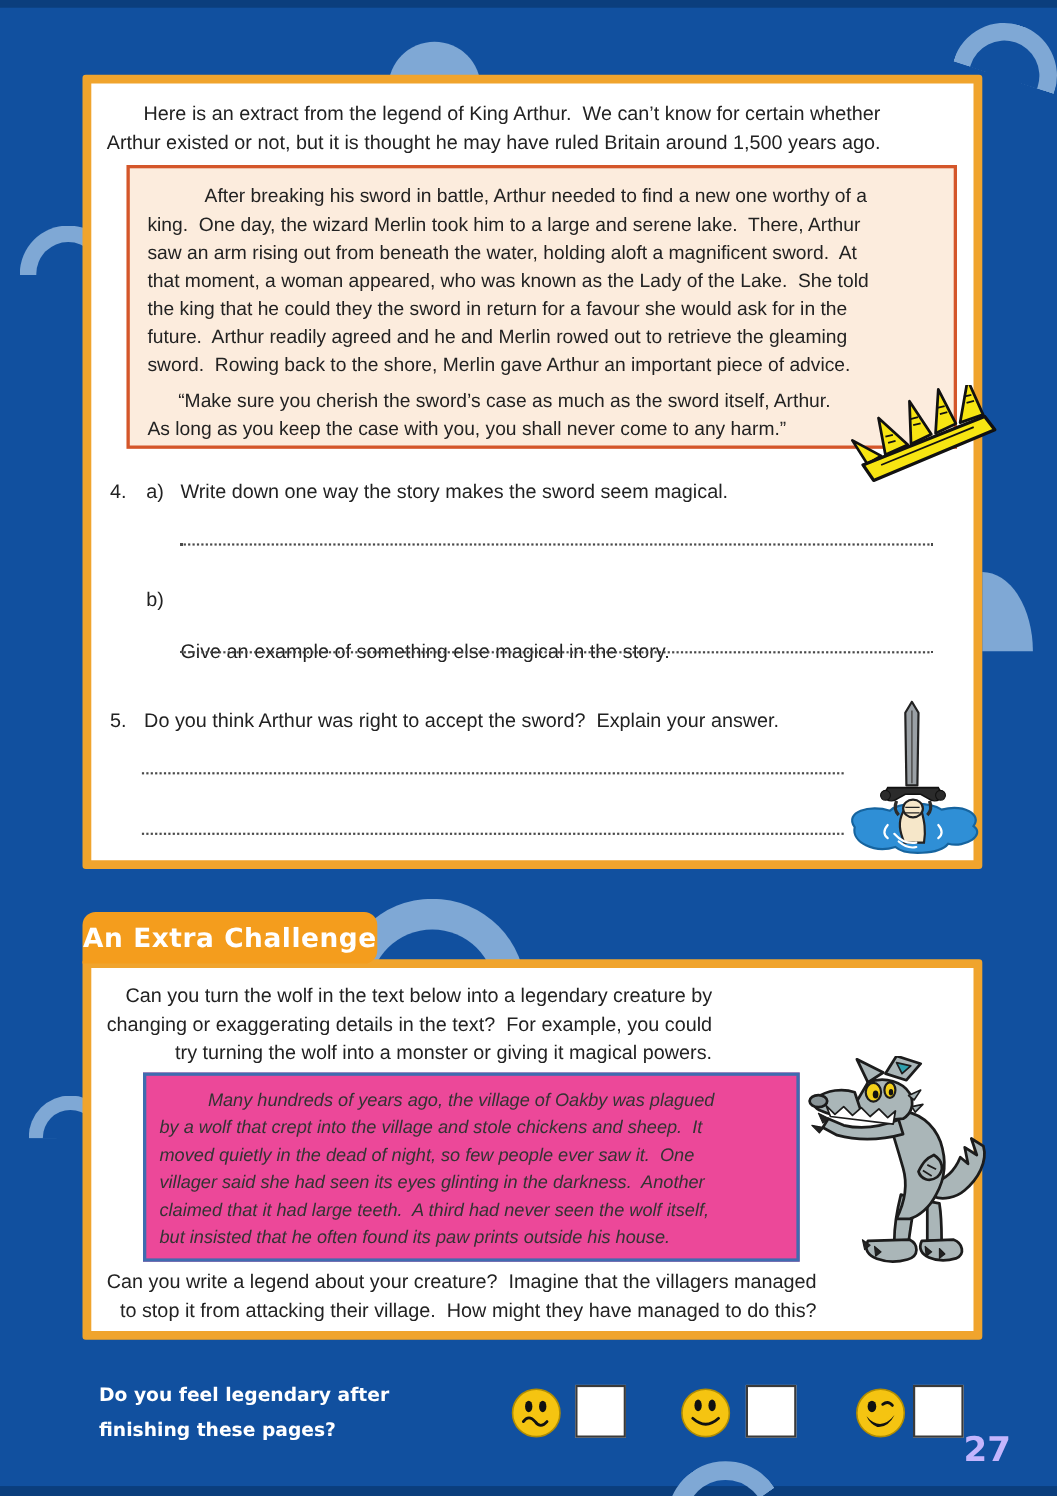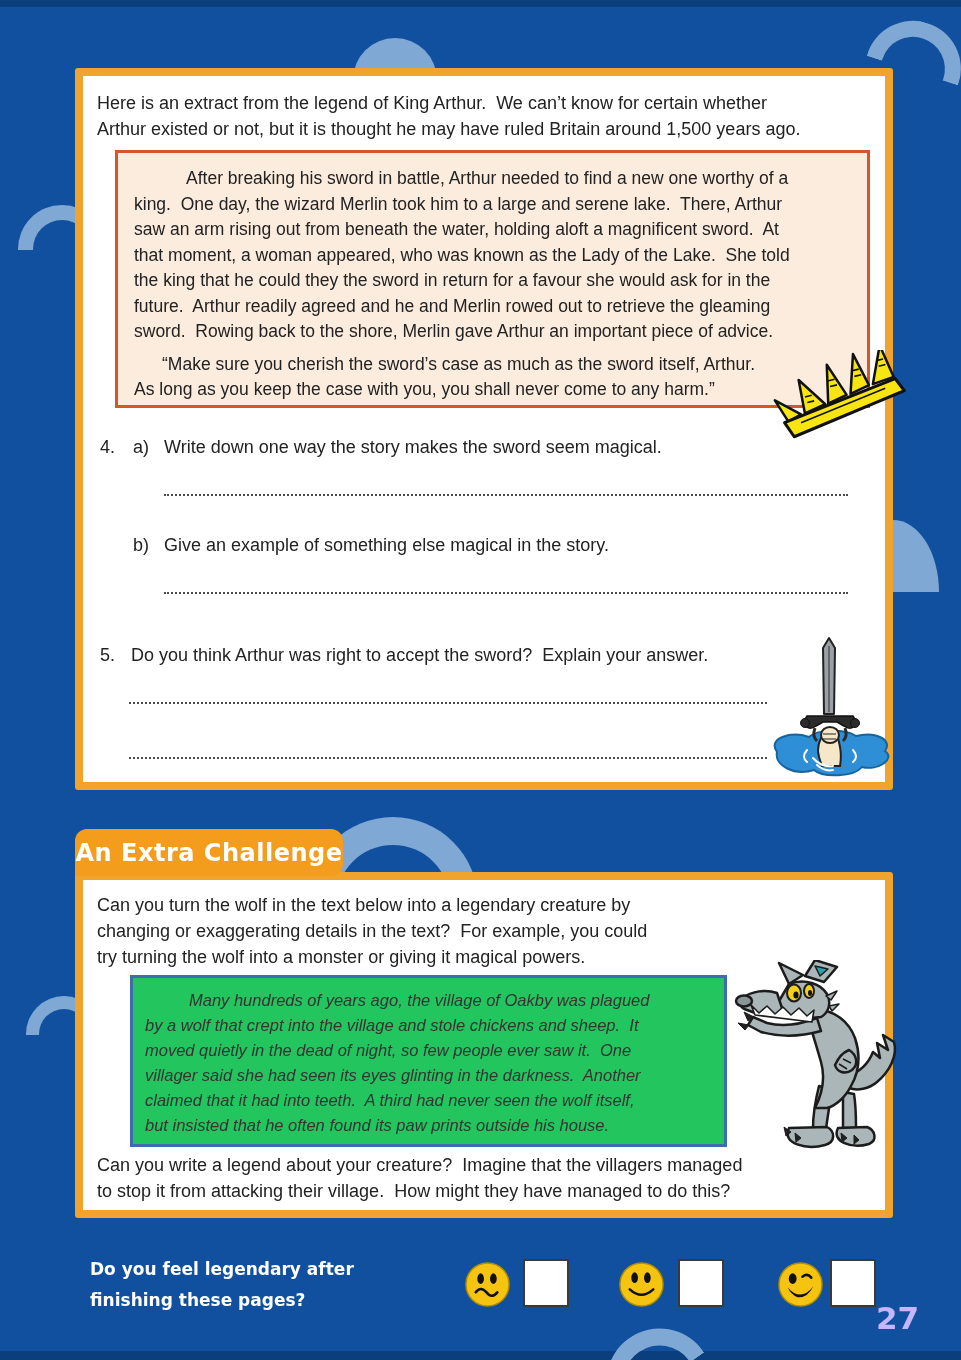--- a/index.html
+++ b/index.html
@@ -17,21 +17,21 @@
   .qdisc{background:#7fa8d5;border-top-right-radius:100% 100%;}
 
   
   .panel{position:absolute;left:75px;width:818px;background:#ffffff;
          border:8px solid #f0a42d;border-radius:3px;box-sizing:border-box;z-index:2;}
   .panel1{top:68px;height:722px;}
   .panel2{top:872px;height:346px;}
 
   .line{white-space:pre;}
   .bodytext{font-size:18px;line-height:26px;color:#222;}
-  .abs{position:absolute;}
+  .abs{position:absolute;text-align:right;}
 
   
   .story-box{position:absolute;left:32px;top:74px;width:755px;height:258px;
              background:#fcecdd;border:3px solid #d4562a;box-sizing:border-box;
              padding:13px 16px 0 16px;}
   .story-lines{font-size:17.5px;line-height:25.5px;}
   .story-lines .line:first-child{padding-left:52px;}
   .quote-lines{font-size:17.5px;line-height:25.5px;margin-top:7px;}
   .quote-lines .line:first-child{padding-left:28px;}
 
@@ -42,21 +42,21 @@
 
   
   .badge{position:absolute;left:75px;top:829px;width:268px;height:47px;z-index:6;
          background:#f49d1d;border-radius:12px 12px 12px 0;
          display:flex;align-items:center;justify-content:center;}
   .badge-label{color:#ffffff;font-weight:800;font-size:24px;letter-spacing:.5px;
                font-family:"DejaVu Sans",sans-serif;}
 
   
   .wolf-box{position:absolute;left:47px;top:95px;width:597px;height:172px;
-            background:#22c55e;border:3px solid #3f6cb0;box-sizing:border-box;
+            background:#ec4899;border:3px solid #3f6cb0;box-sizing:border-box;
             padding:10px 0 0 12px;}
   .wolf-lines{font-size:16.5px;line-height:25px;font-style:italic;color:#333;}
   .wolf-lines .line:first-child{padding-left:44px;}
 
   
   .footer-prompt{position:absolute;left:90px;top:1254px;z-index:3;color:#ffffff;
                  font-weight:800;font-size:17px;line-height:31px;
                  font-family:"DejaVu Sans",sans-serif;}
   .smiley{position:absolute;width:47px;height:47px;z-index:3;}
   .checkbox{position:absolute;width:46px;height:48px;background:#ffffff;
@@ -105,21 +105,21 @@
 
   <div class="q-row" style="left:0;top:358px;width:800px;">
     <span style="left:17px;">4.</span>
     <span style="left:50px;">a)</span>
     <span style="left:81px;">Write down one way the story makes the sword seem magical.</span>
   </div>
   <div class="answer-line" style="left:81px;top:416px;width:684px;"></div>
 
   <div class="q-row" style="left:0;top:456px;width:800px;">
     <span style="left:50px;">b)</span>
-    <span style="left:81px;">Give an example of something else magical in the story.</span>
+    <span style="left:81px;margin-top:47px;">Give an example of something else magical in the story.</span>
   </div>
   <div class="answer-line" style="left:81px;top:514px;width:684px;"></div>
 
   <div class="q-row" style="left:0;top:566px;width:800px;">
     <span style="left:17px;">5.</span>
     <span style="left:48px;">Do you think Arthur was right to accept the sword?  Explain your answer.</span>
   </div>
   <div class="answer-line" style="left:46px;top:624px;width:638px;"></div>
   <div class="answer-line" style="left:46px;top:679px;width:638px;"></div>
 
@@ -164,21 +164,21 @@
       <div class="line">changing or exaggerating details in the text?  For example, you could</div>
       <div class="line">try turning the wolf into a monster or giving it magical powers.</div>
     </div>
 
   <div class="wolf-box">
     <div class="wolf-lines">
         <div class="line">Many hundreds of years ago, the village of Oakby was plagued</div>
         <div class="line">by a wolf that crept into the village and stole chickens and sheep.  It</div>
         <div class="line">moved quietly in the dead of night, so few people ever saw it.  One</div>
         <div class="line">villager said she had seen its eyes glinting in the darkness.  Another</div>
-        <div class="line">claimed that it had into teeth.  A third had never seen the wolf itself,</div>
+        <div class="line">claimed that it had large teeth.  A third had never seen the wolf itself,</div>
         <div class="line">but insisted that he often found its paw prints outside his house.</div>
       </div>
   </div>
 
   <svg class="illus" style="left:648px;top:80px;" width="172" height="195" viewBox="0 0 172 195">
     <g stroke="#1c1c1c" stroke-width="2.5" stroke-linejoin="round">
 
       <path d="M116,116 C130,112 138,102 142,92 L149,98 L146,83 L157,90 L152,75 L163,82
                C167,96 158,112 146,122 C138,129 126,131 118,128 Z" fill="#aab6b8"></path>
 

